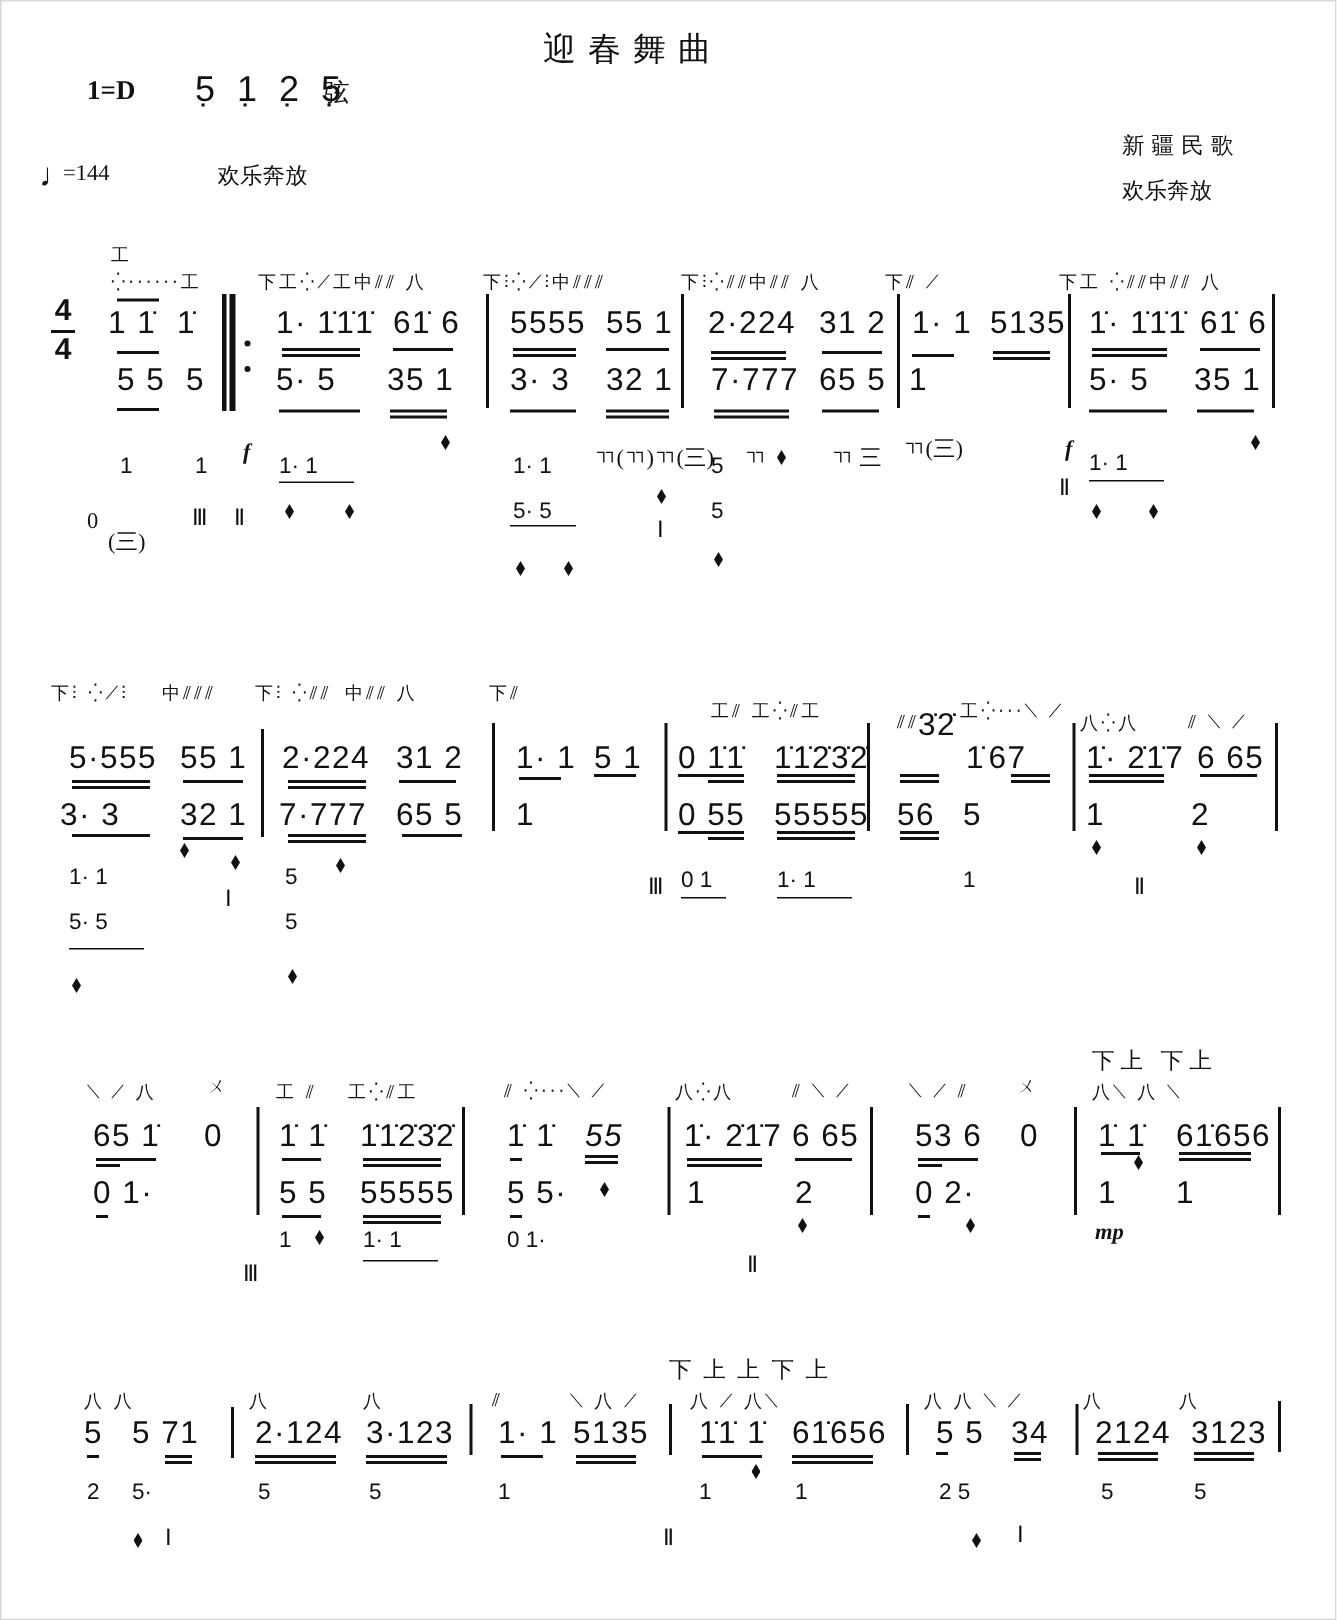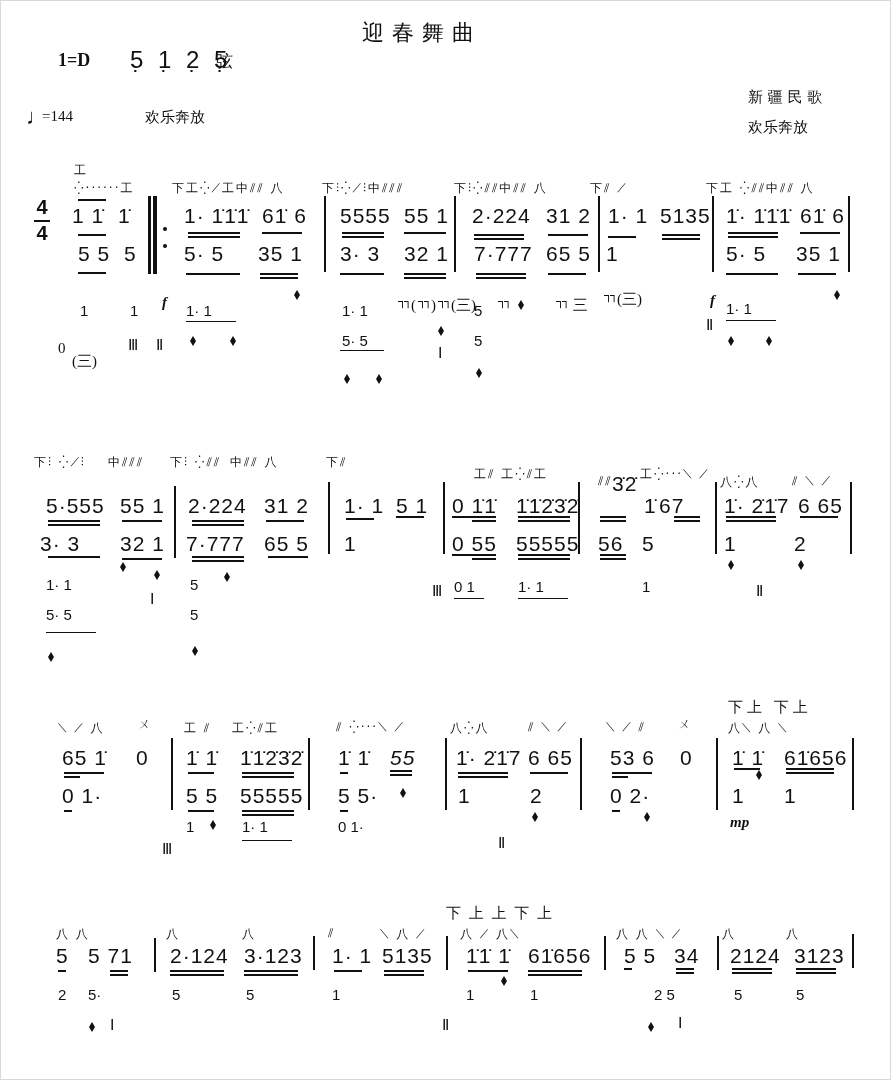--- a/index.html
+++ b/index.html
@@ -364,21 +364,21 @@
   <div class="abs num" style="left:730px; top:944px;">2124</div>
   <div class="abs num" style="left:794px; top:944px;">3123</div>
 
   <div class="abs small" style="left:58px; top:986px;">2</div>
   <div class="abs small" style="left:88px; top:986px;">5·</div>
   <div class="abs small" style="left:172px; top:986px;">5</div>
   <div class="abs small" style="left:246px; top:986px;">5</div>
   <div class="abs small" style="left:332px; top:986px;">1</div>
   <div class="abs small" style="left:466px; top:986px;">1</div>
   <div class="abs small" style="left:530px; top:986px;">1</div>
-  <div class="abs small" style="left:626px; top:986px;margin-left:28px;">2 5</div>
+  <div class="abs small" style="left:626px; top:986px;">2 5</div>
   <div class="abs small" style="left:734px; top:986px;">5</div>
   <div class="abs small" style="left:796px; top:986px;">5</div>
 
   <div class="ul" style="left:58px; top:970px; width:8px;"></div>
   <div class="ul" style="left:110px; top:970px; width:18px;"></div>
   <div class="ul" style="left:110px; top:974px; width:18px;"></div>
   <div class="ul" style="left:170px; top:970px; width:54px;"></div>
   <div class="ul" style="left:170px; top:974px; width:54px;"></div>
   <div class="ul" style="left:244px; top:970px; width:54px;"></div>
   <div class="ul" style="left:244px; top:974px; width:54px;"></div>

